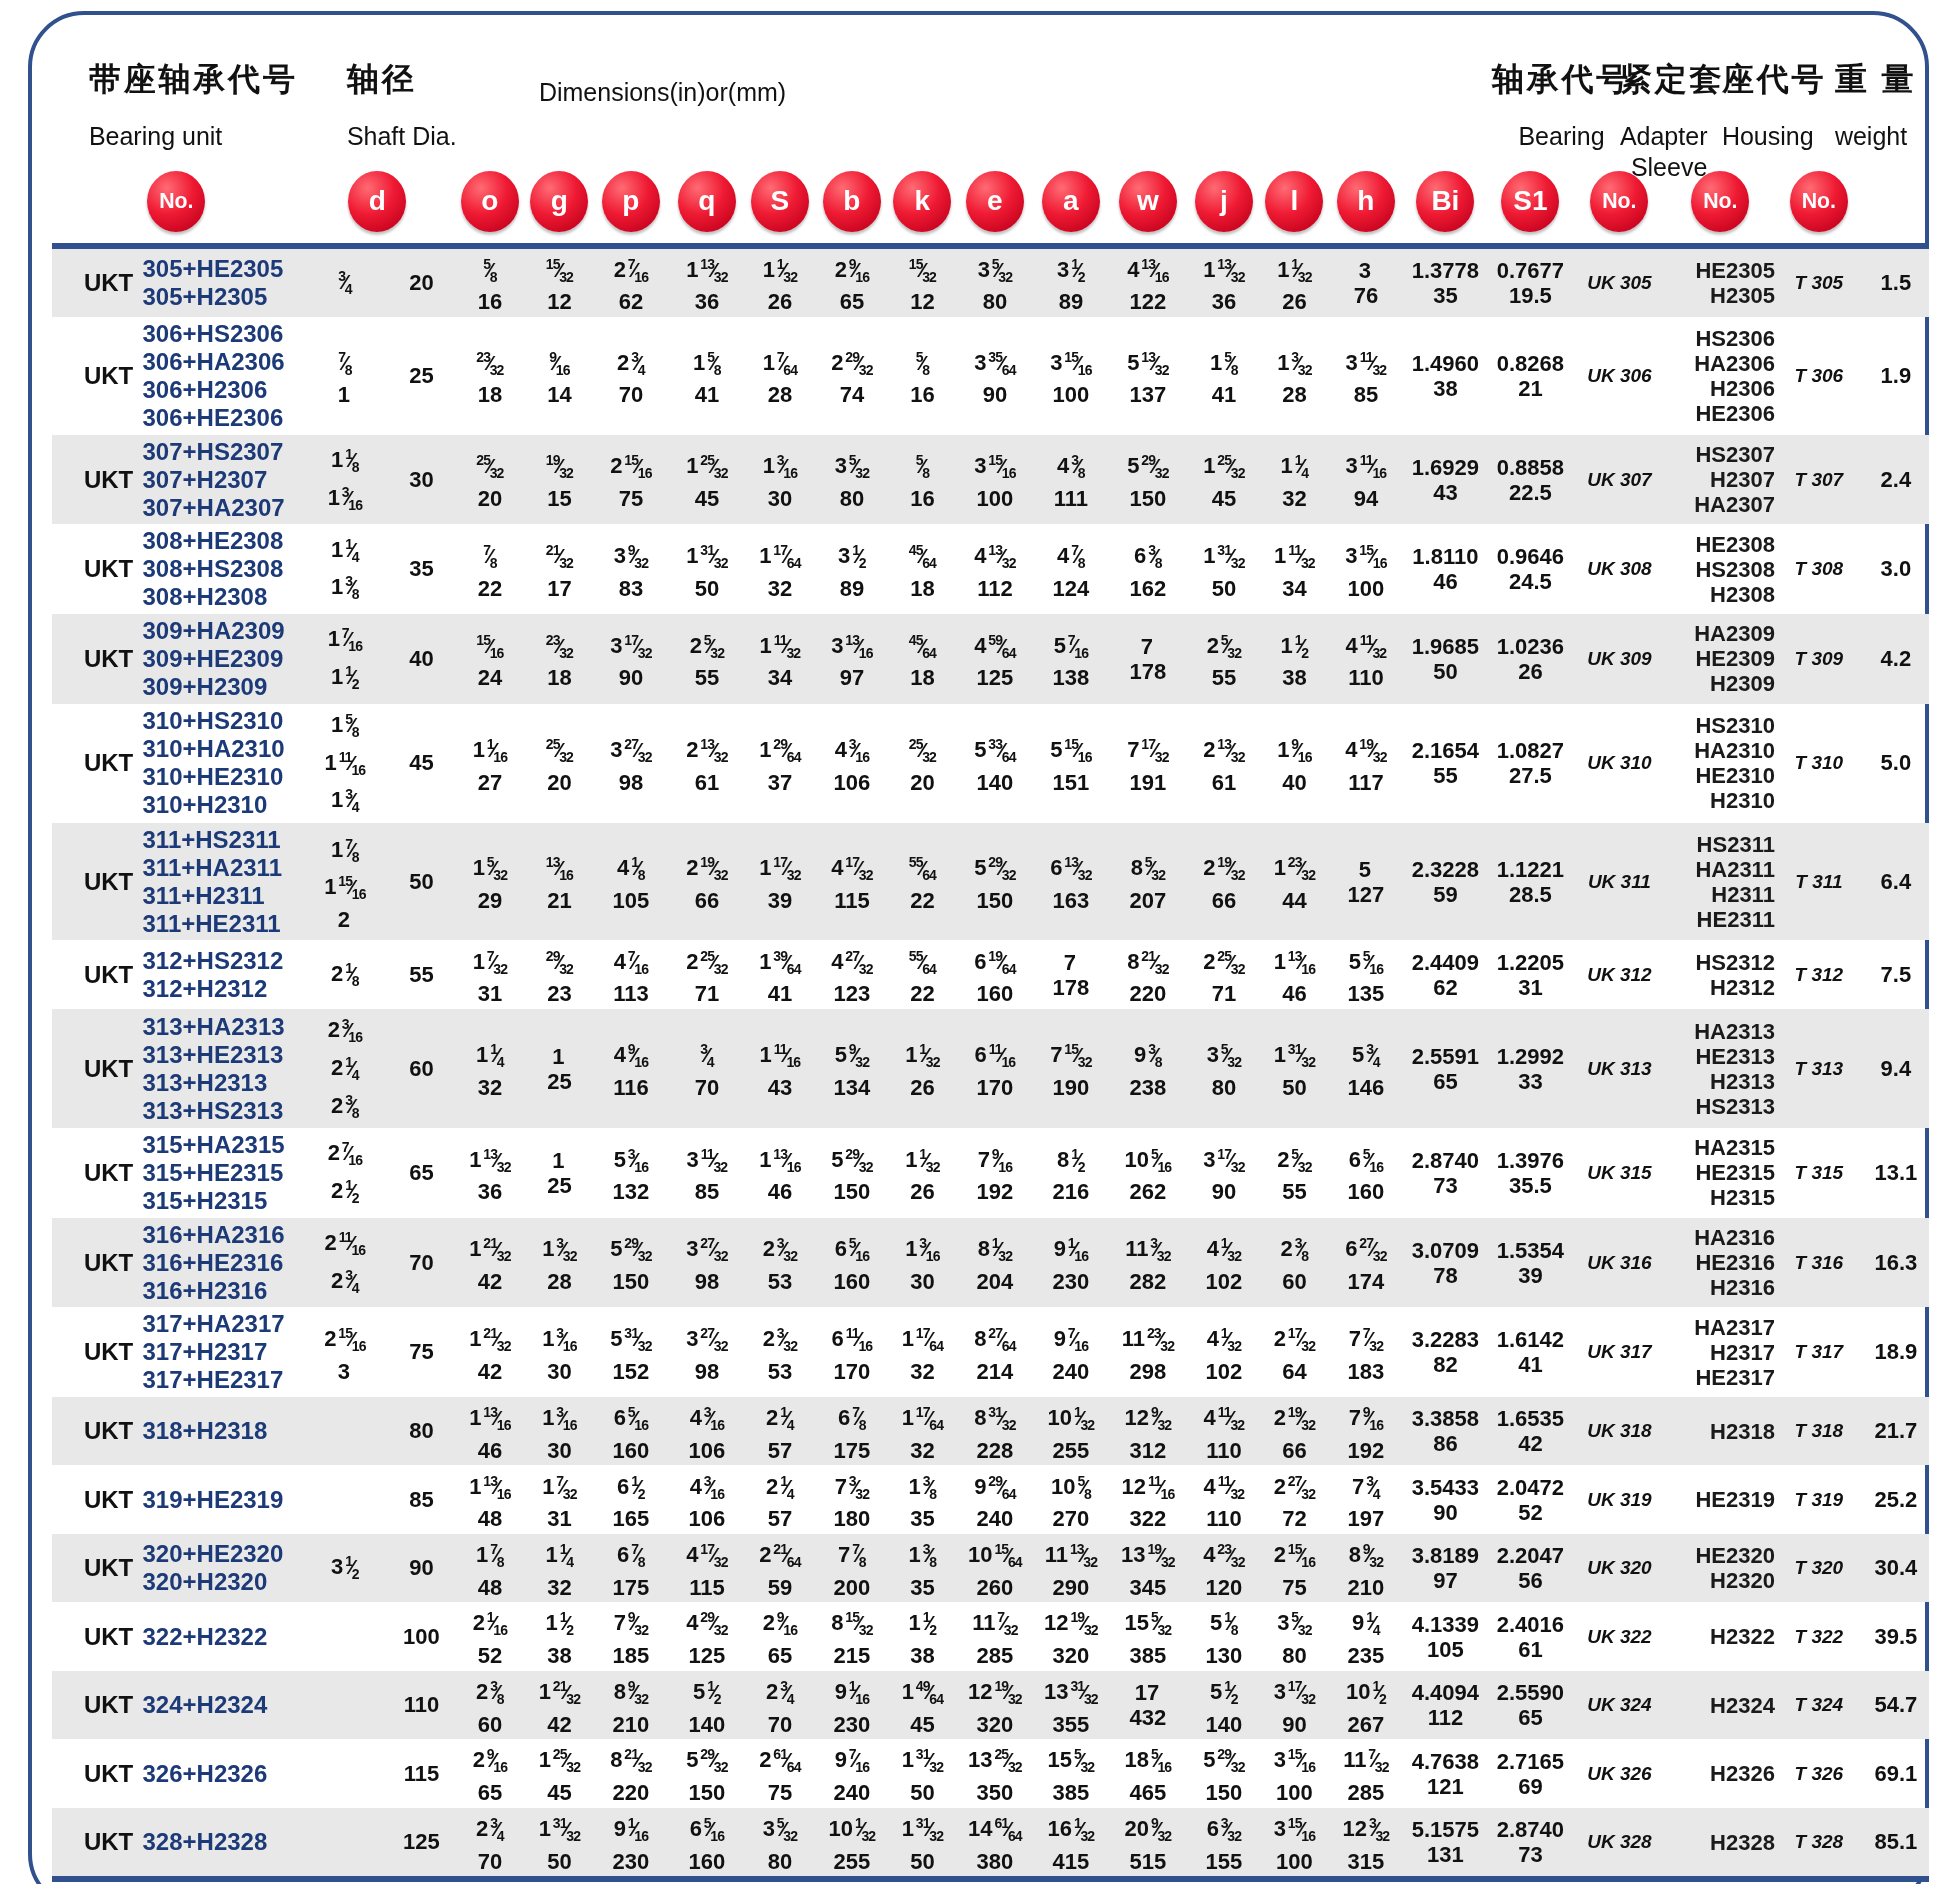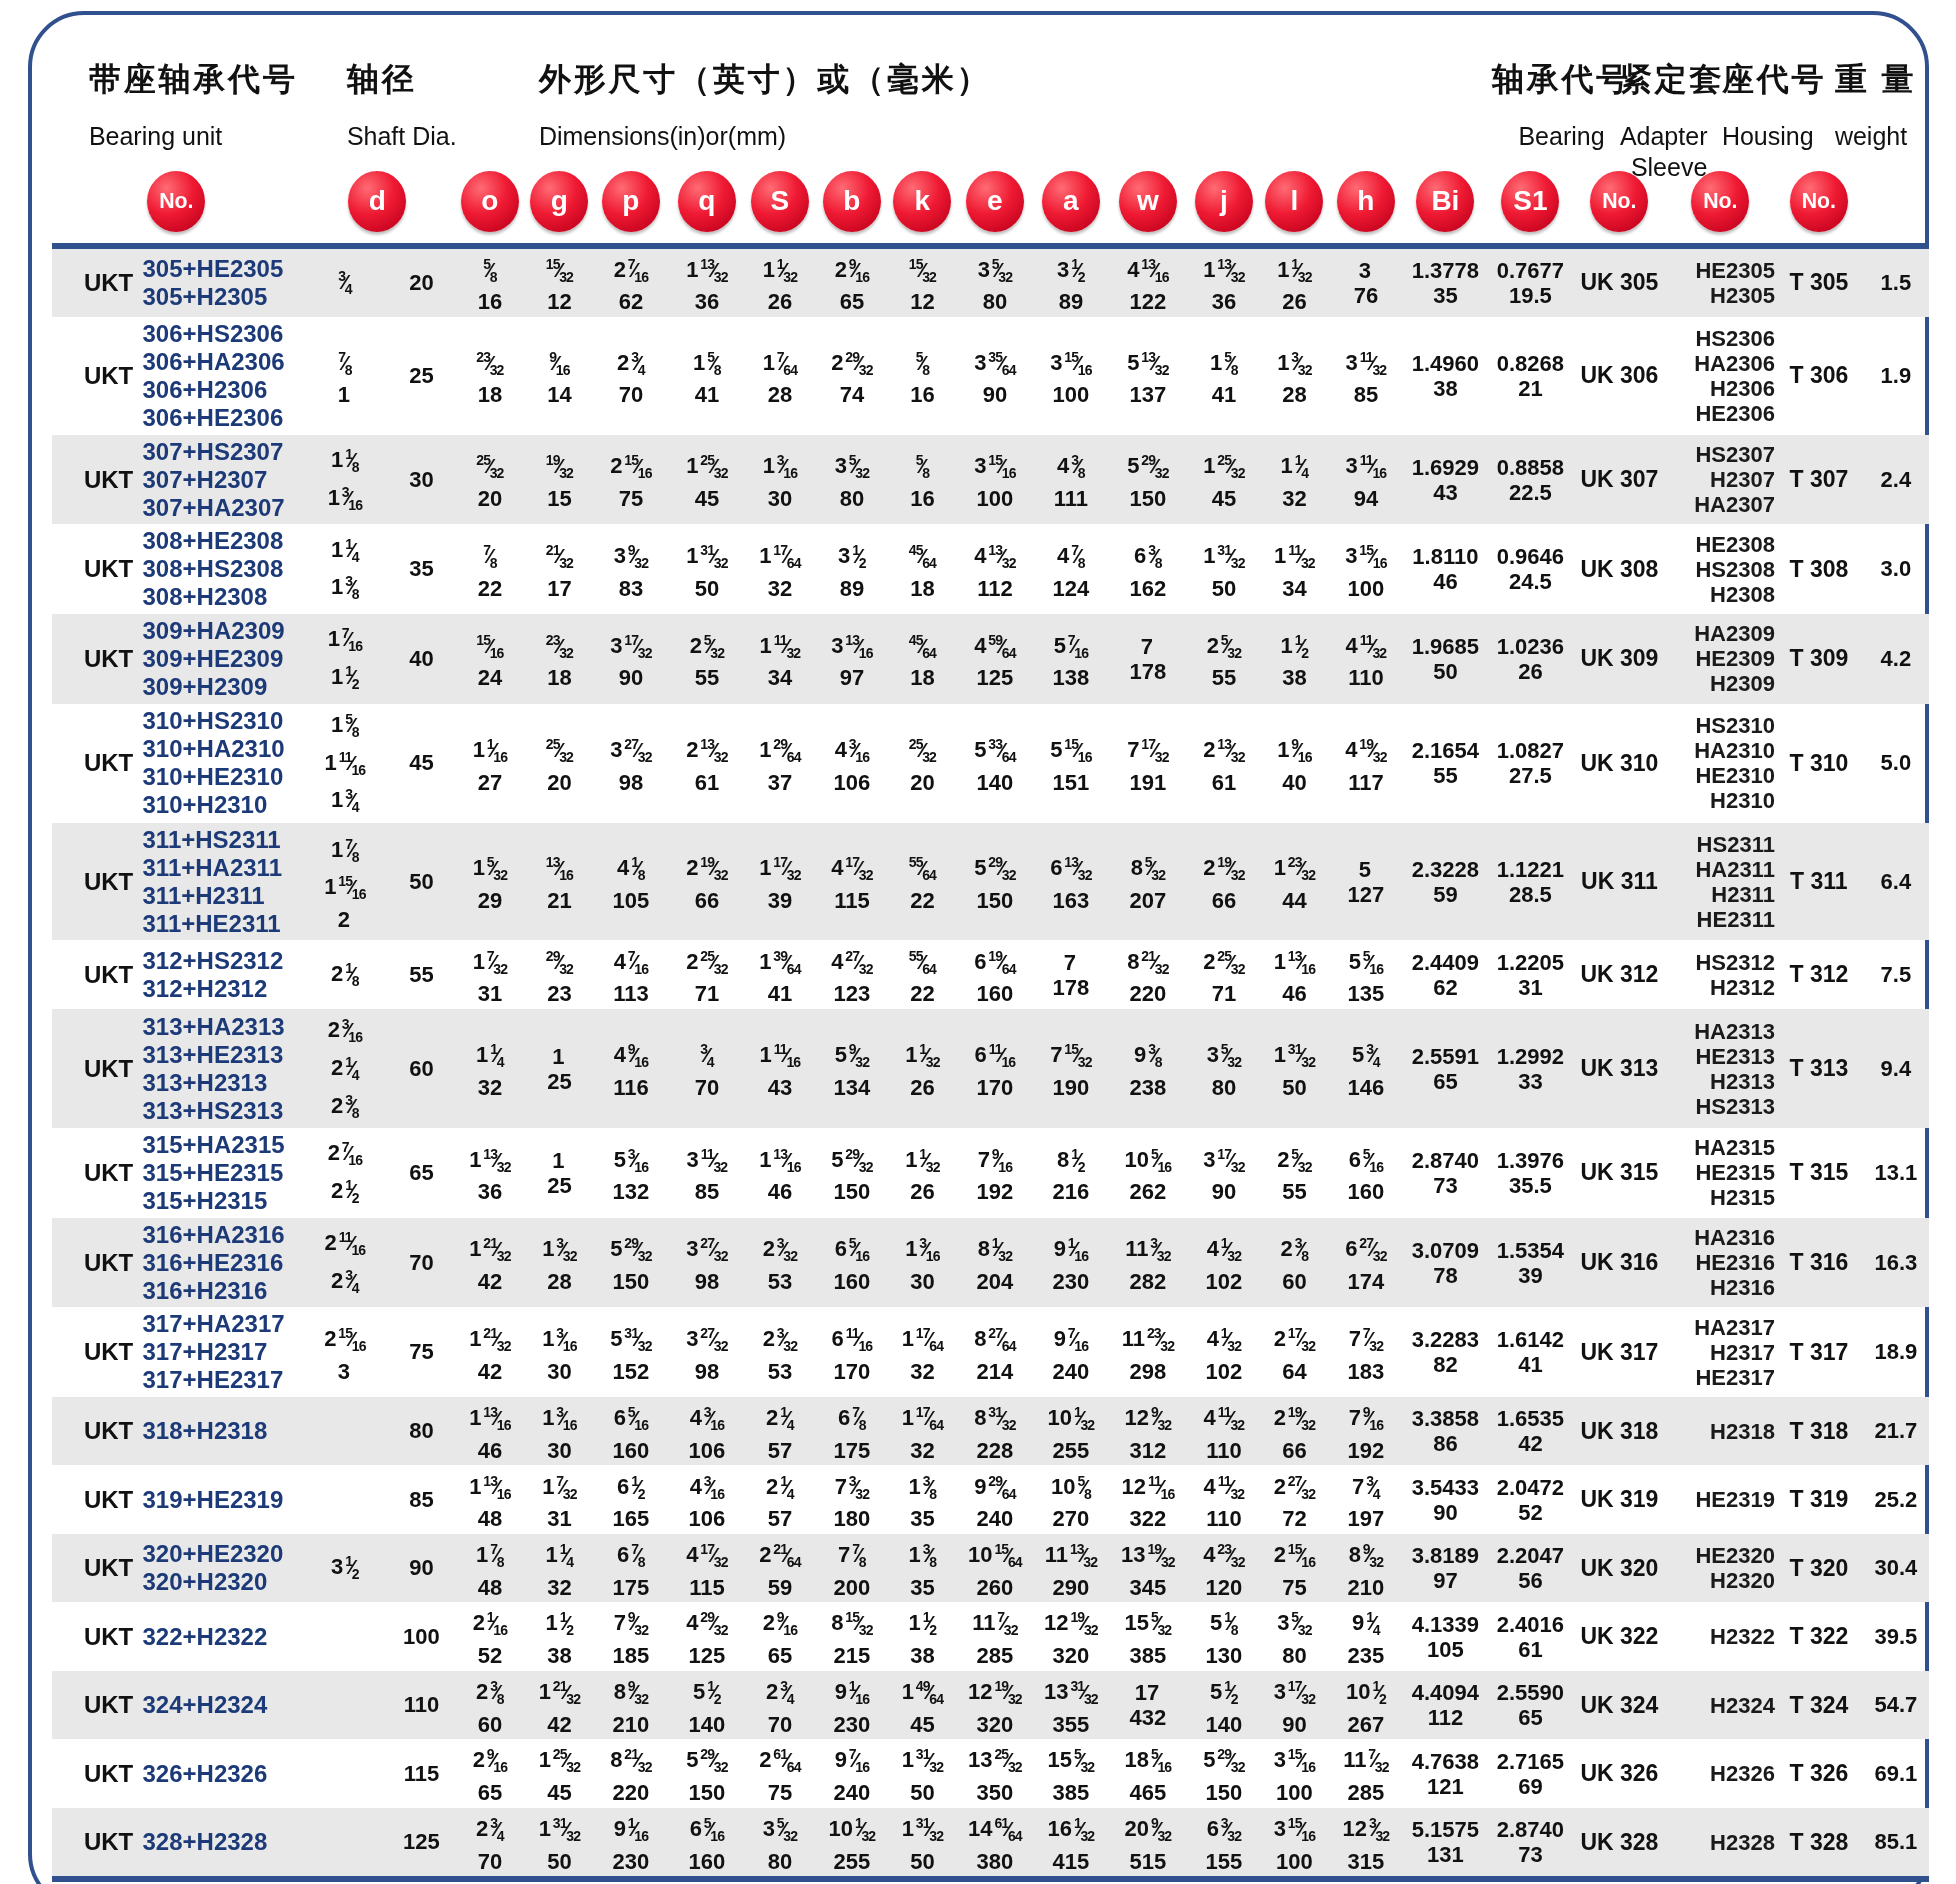--- a/index.html
+++ b/index.html
@@ -33,40 +33,39 @@
   .stack{display:flex;flex-direction:column;justify-content:space-around;height:100%;min-height:52px;align-items:center;}
   .fin{font-size:22px;font-weight:600;line-height:25px;white-space:nowrap;}
   .fmm{font-size:22px;font-weight:700;line-height:25px;}
   .dmm{font-size:22px;font-weight:700;}
   .fx sup{font-size:14px;vertical-align:8.3px;letter-spacing:-0.9px;}
   .fx sub{font-size:14px;vertical-align:-4.6px;letter-spacing:-0.9px;}
   .fx .sl{font-size:20.4px;margin:0 -1.9px;}
   .wh{margin-right:1.9px;}
   .sleeves{display:flex;flex-direction:column;align-items:flex-end;}
   .sleeves span{font-size:22px;font-weight:700;line-height:25px;color:#1a1a1a;}
-  .bno,.hno{font-size:23px;font-weight:700;white-space:nowrap;}
+  .bno,.hno{font-size:19px;font-weight:700;white-space:nowrap;font-style:italic;}
   .wt{font-size:22px;font-weight:700;}
   td.al{text-align:left;}
 </style>
 </head>
 <body>
 
 <div class="card">
 
   <div class="tophdr">
     <div class="hgrp" style="left:37px">
       <div class="hzh">带座轴承代号</div>
       <div class="hen">Bearing unit</div>
     </div>
     <div class="hgrp" style="left:295px">
       <div class="hzh">轴径</div>
       <div class="hen">Shaft Dia.</div>
     </div>
     <div class="hgrp" style="left:487px">
-      <div class="hzh">外形尺寸（英寸）或（毫米）</div>
       <div class="hen">Dimensions(in)or(mm)</div>
     </div>
     <div class="hgrp" style="left:1440px">
       <div class="hzh">轴承代号</div>
       <div class="hen" style="text-align:center">Bearing</div>
     </div>
     <div class="hgrp" style="left:1568px">
       <div class="hzh">紧定套</div>
       <div class="hen">Adapter</div>
       <div class="hen2" style="padding-left:11px">Sleeve</div>

